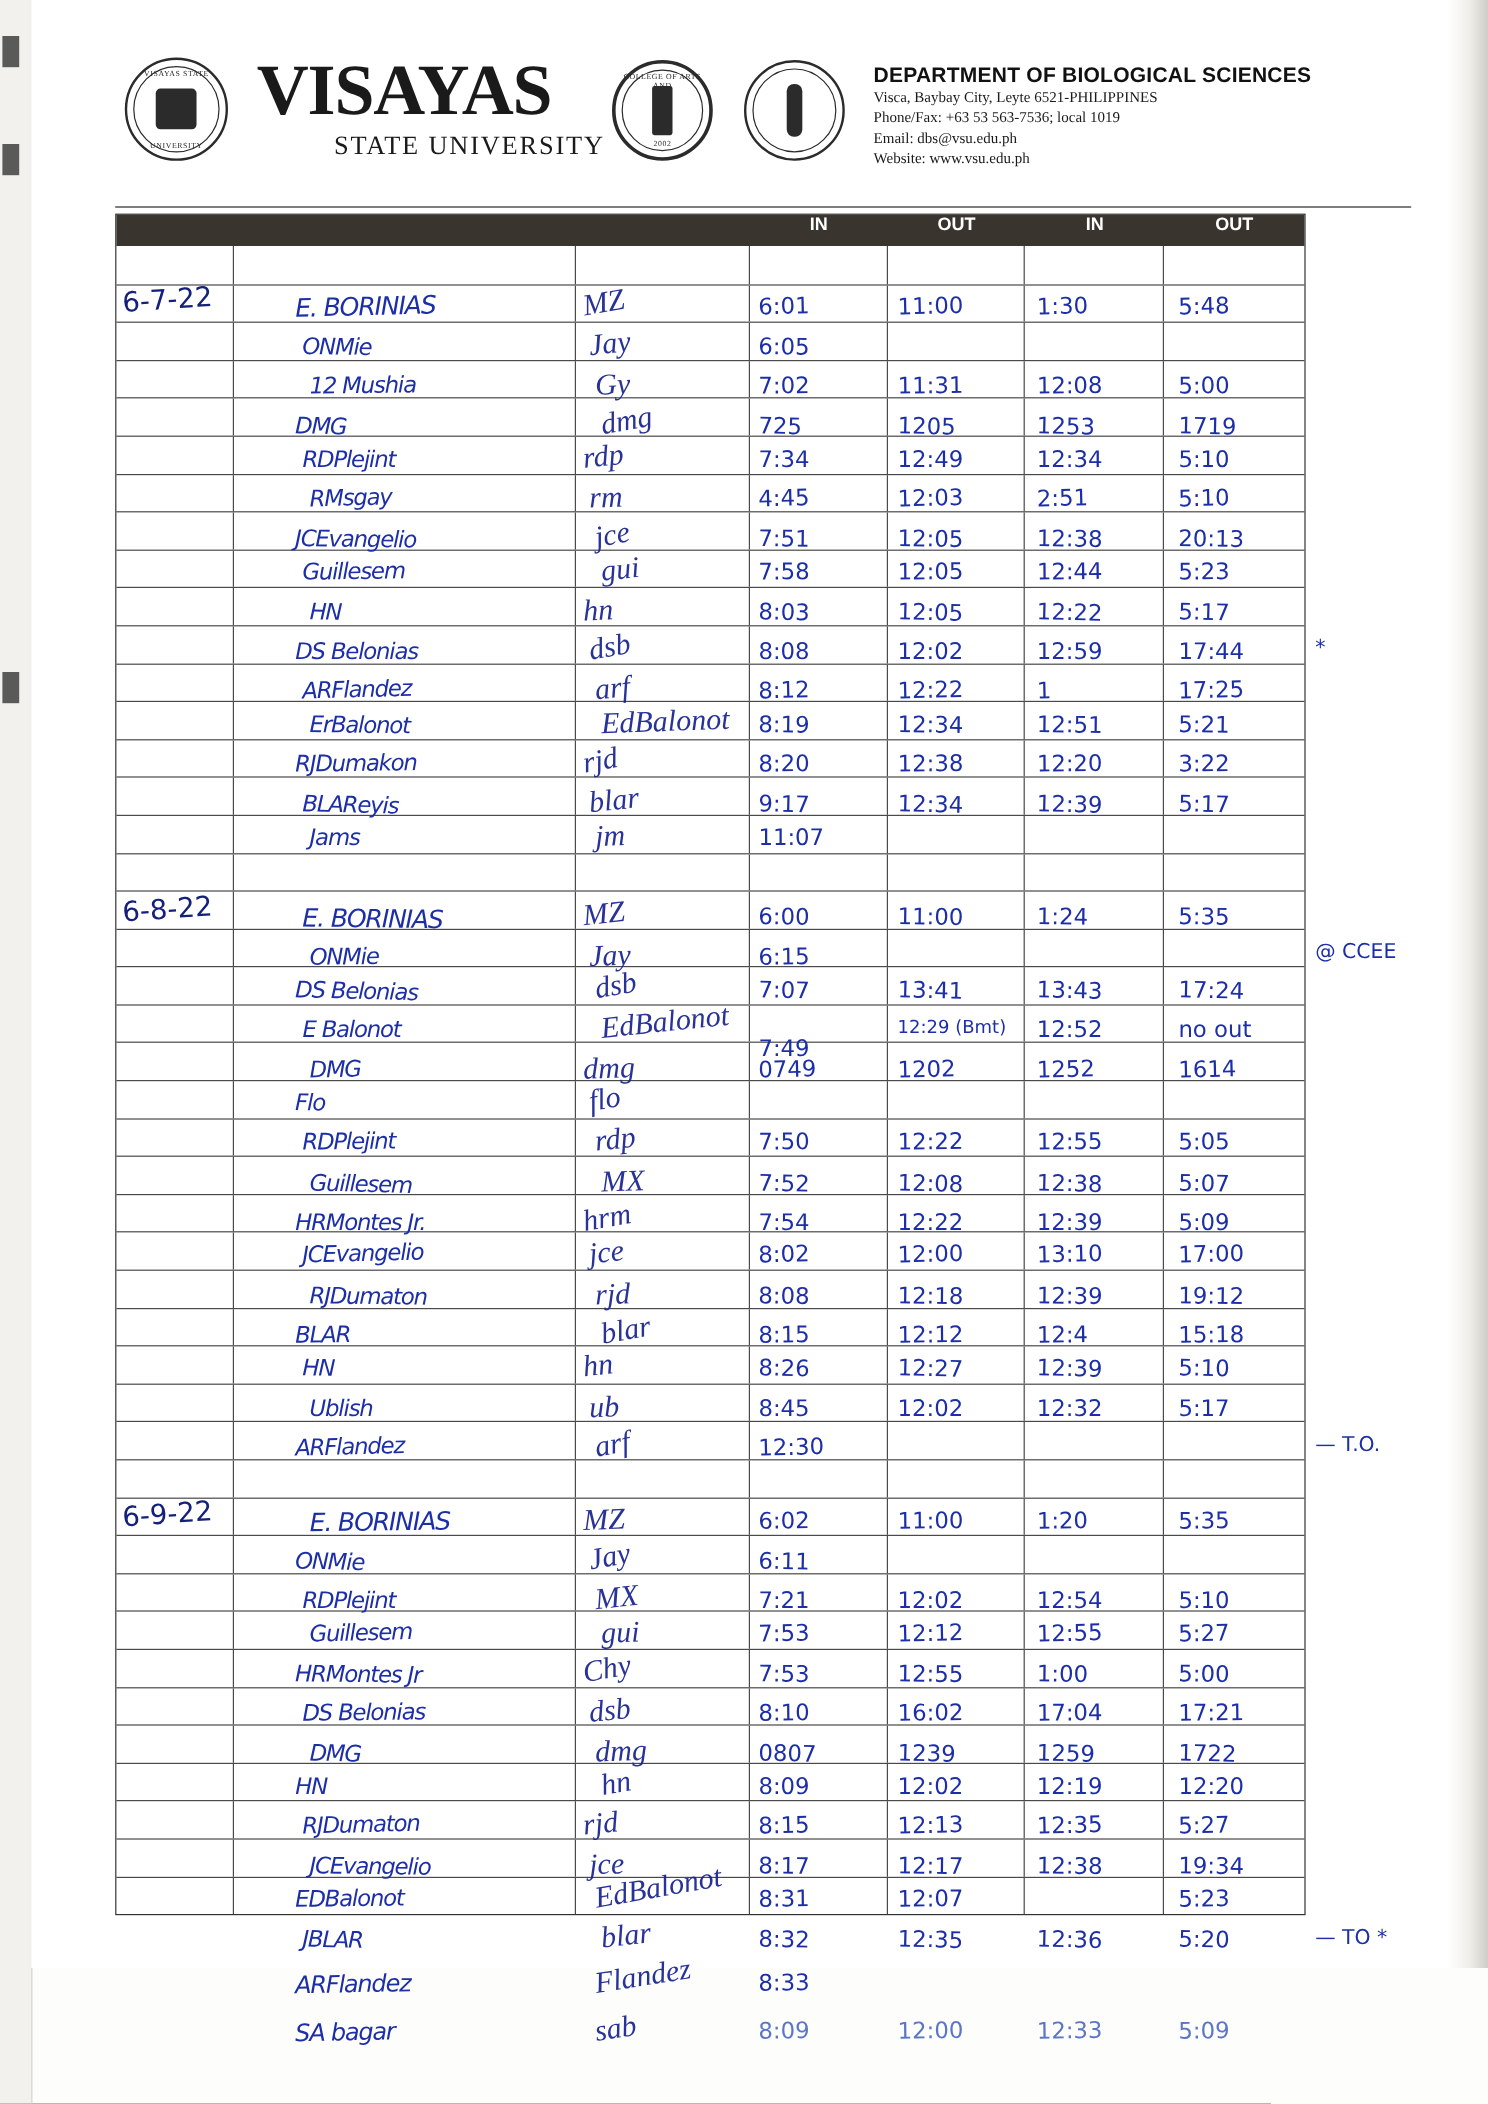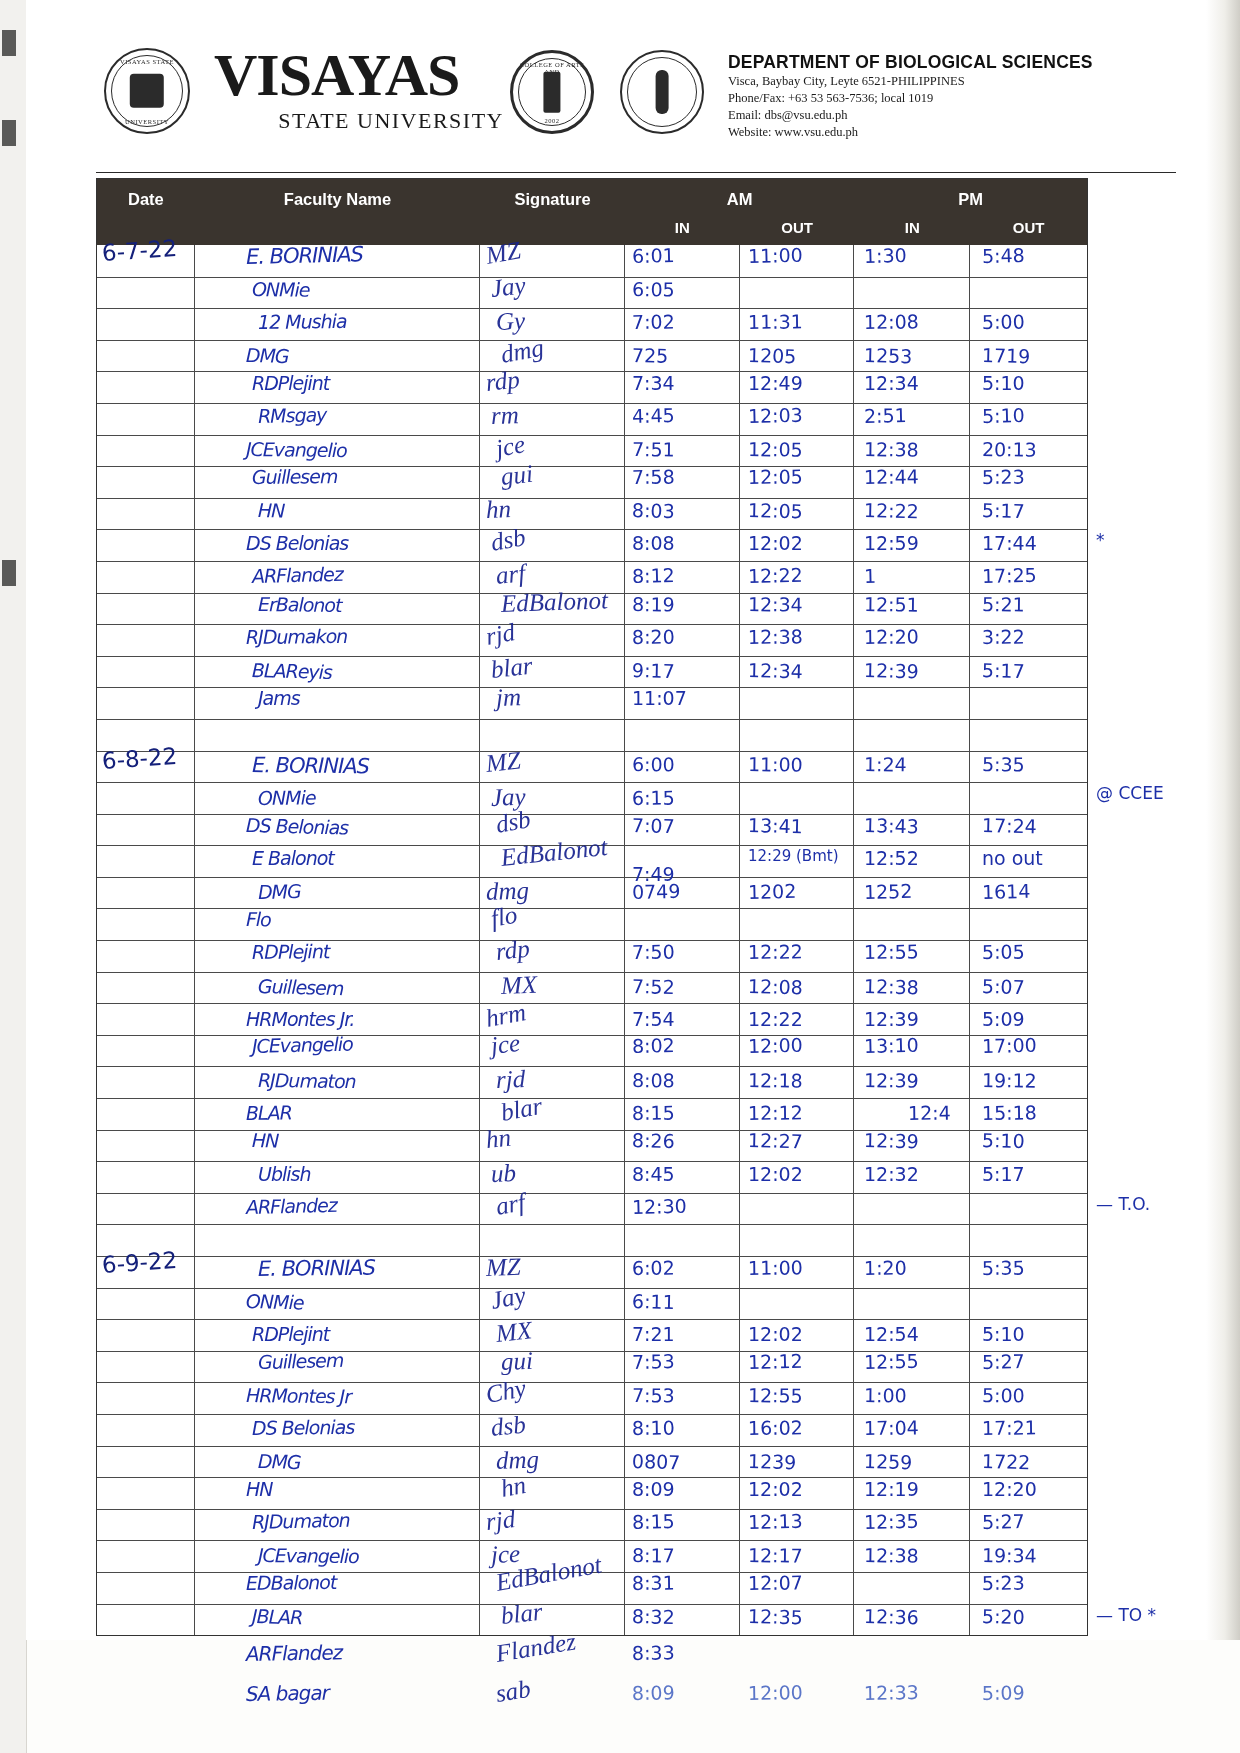--- a/index.html
+++ b/index.html
@@ -292,27 +292,20 @@
       <div class="title">DEPARTMENT OF BIOLOGICAL SCIENCES</div>
       <div class="line">Visca, Baybay City, Leyte 6521-PHILIPPINES</div>
       <div class="line">Phone/Fax: +63 53  563-7536; local 1019</div>
       <div class="line">Email: dbs@vsu.edu.ph</div>
       <div class="line">Website: www.vsu.edu.ph</div>
     </div>
   </div>
   <div class="hrule"></div>
 
   <div class="table">
-    <div class="thead">
-      <div class="c c-date">Date</div>
-      <div class="c c-name">Faculty Name</div>
-      <div class="c c-sig">Signature</div>
-      <div class="c c-am">AM</div>
-      <div class="c c-pm">PM</div>
-    </div>
     <div class="subhead">
       <div class="c c-blank"></div>
       <div class="c c-q">IN</div>
       <div class="c c-q">OUT</div>
       <div class="c c-q2">IN</div>
       <div class="c c-q3">OUT</div>
     </div>
     <div class="tbody" id="tbody">
         <div class="row">
           <div class="cell date"></div>
@@ -856,21 +849,21 @@
       <div class="hw scrawl" style="left: 258px; top: 1068.6px; transform: rotate(0.7deg); font-size: 19px;">RJDumaton</div>
       <div class="sigmark" style="left: 496px; top: 1065.6px; transform: rotate(-2deg);">rjd</div>
       <div class="hw " style="left: 632px; top: 1068.6px; transform: rotate(0.7deg);">8:08</div>
       <div class="hw " style="left: 748px; top: 1068.6px; transform: rotate(0.7deg); font-size: 19px;">12:18</div>
       <div class="hw " style="left: 864px; top: 1068.6px; transform: rotate(0.7deg); font-size: 19px;">12:39</div>
       <div class="hw " style="left: 982px; top: 1068.6px; transform: rotate(0.7deg); font-size: 19px;">19:12</div>
       <div class="hw scrawl" style="left: 246px; top: 1101.8px; transform: rotate(-0.7deg); font-size: 19px;">BLAR</div>
       <div class="sigmark" style="left: 501px; top: 1098.8px; transform: rotate(-10deg);">blar</div>
       <div class="hw " style="left: 632px; top: 1101.8px; transform: rotate(-0.7deg);">8:15</div>
       <div class="hw " style="left: 748px; top: 1101.8px; transform: rotate(-0.7deg); font-size: 19px;">12:12</div>
-      <div class="hw " style="left: 864px; top: 1101.8px; transform: rotate(-0.7deg); font-size: 19px; margin-left: 44px;">12:4</div>
+      <div class="hw " style="left: 864px; top: 1101.8px; transform: rotate(-0.7deg); font-size: 19px;">12:4</div>
       <div class="hw " style="left: 982px; top: 1101.8px; transform: rotate(-0.7deg); font-size: 19px;">15:18</div>
       <div class="hw scrawl" style="left: 252px; top: 1129.4px; transform: rotate(1.4deg); font-size: 19px;">HN</div>
       <div class="sigmark" style="left: 486px; top: 1126.4px; transform: rotate(-6deg);">hn</div>
       <div class="hw " style="left: 632px; top: 1129.4px; transform: rotate(1.4deg);">8:26</div>
       <div class="hw " style="left: 748px; top: 1129.4px; transform: rotate(1.4deg); font-size: 19px;">12:27</div>
       <div class="hw " style="left: 864px; top: 1129.4px; transform: rotate(1.4deg); font-size: 19px;">12:39</div>
       <div class="hw " style="left: 982px; top: 1129.4px; transform: rotate(1.4deg); font-size: 19px;">5:10</div>
       <div class="hw scrawl" style="left: 258px; top: 1162.6px; font-size: 19px;">Ublish</div>
       <div class="sigmark" style="left: 491px; top: 1159.6px; transform: rotate(-2deg);">ub</div>
       <div class="hw " style="left: 632px; top: 1162.6px;">8:45</div>

